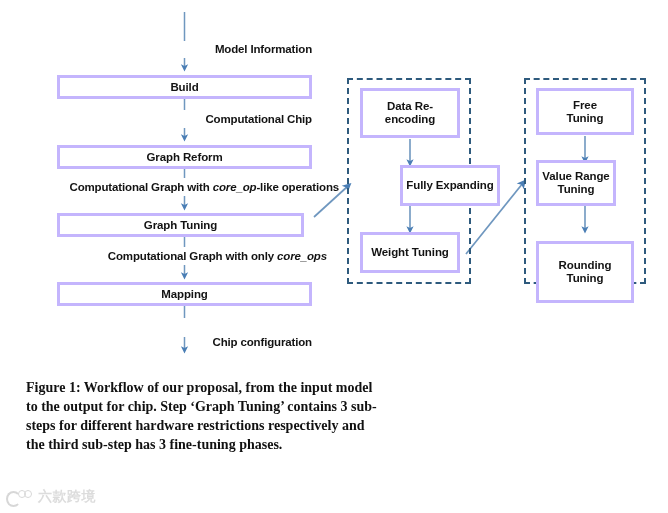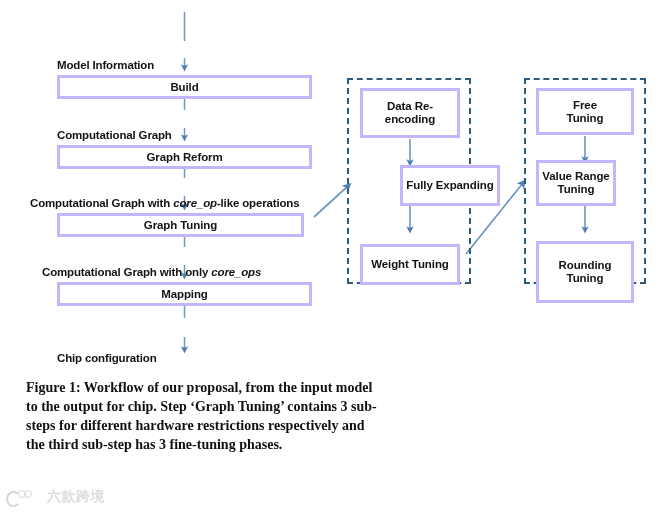--- a/index.html
+++ b/index.html
@@ -49,23 +49,22 @@
     background: transparent;
   }
 
   
   .edge-label {
     position: absolute;
     color: #131313;
     font-weight: bold;
     font-size: 11.5px;
     white-space: nowrap;
-    text-align: left;
+    text-align: right;
     letter-spacing: -0.15px;
-    margin-top: 16px;
   }
   .edge-label i { font-style: italic; }
 
   
   #connectors {
     position: absolute;
     left: 0; top: 0;
     width: 668px;
     height: 513px;
     pointer-events: none;
@@ -88,21 +87,21 @@
   #caption .lastline { text-align: left; }
 
   
   #watermark {
     position: absolute;
     left: 6px;
     top: 487px;
     height: 20px;
     display: flex;
     align-items: center;
-    gap: 16px;
+    gap: 7px;
     opacity: 0.30;
   }
   #watermark .wm-logo {
     position: relative;
     width: 25px; height: 15px;
   }
   #watermark .wm-logo .c1 {
     position: absolute; left: 0; top: 1px;
     width: 11px; height: 12px;
     border: 2.2px solid #7d7d7d;
@@ -180,21 +179,21 @@
 
     <line x1="314" y1="217" x2="348" y2="186" stroke="#6f97bf" stroke-width="1.7" fill="none" marker-end="url(#ah2)"></line>
 
     <line x1="466" y1="254" x2="523" y2="183" stroke="#6f97bf" stroke-width="1.7" fill="none" marker-end="url(#ah2)"></line>
   </svg>
 
   <div class="edge-label" style="left:57px; top:43px; width:255px;">Model Information</div>
 
   <div class="flow-box wide" style="left:57px; top:75px; width:255px; height:24px;">Build</div>
 
-  <div class="edge-label" style="left:57px; top:113px; width:255px;">Computational Graph</div>
+  <div class="edge-label" style="left:57px; top:113px; width:255px;">Computational Chip</div>
 
   <div class="flow-box wide" style="left:57px; top:145px; width:255px; height:24px;">Graph Reform</div>
 
   <div class="edge-label" style="left:30px; top:181px; width:309px;"><span>Computational Graph with </span><i>core_op</i><span>-like operations</span></div>
 
   <div class="flow-box wide" style="left:57px; top:213px; width:247px; height:24px;">Graph Tuning</div>
 
   <div class="edge-label" style="left:42px; top:250px; width:285px;"><span>Computational Graph with only </span><i>core_ops</i></div>
 
   <div class="flow-box wide" style="left:57px; top:282px; width:255px; height:24px;">Mapping</div>
@@ -203,21 +202,21 @@
 
   <div class="dashed-group" style="left:347px; top:78px; width:124px; height:206px;"></div>
 
   <div class="flow-box sub" style="left:360px; top:88px; width:100px; height:50px; flex-direction:column;">
     <span>Data Re-</span>
     <span>encoding</span>
   </div>
 
   <div class="flow-box sub" style="left:360px; top:165px; width:100px; height:41px;margin-left:40px;">Fully Expanding</div>
 
-  <div class="flow-box sub" style="left:360px; top:232px; width:100px; height:41px;margin-top:12px;">Weight Tuning</div>
+  <div class="flow-box sub" style="left:360px; top:232px; width:100px; height:41px;">Weight Tuning</div>
 
   <div class="dashed-group" style="left:524px; top:78px; width:122px; height:206px;"></div>
 
   <div class="flow-box sub" style="left:536px; top:88px; width:98px; height:47px; flex-direction:column;">
     <span>Free</span>
     <span>Tuning</span>
   </div>
 
   <div class="flow-box sub" style="left:536px; top:160px; width:80px; height:46px; flex-direction:column;">
     <span>Value Range</span>

